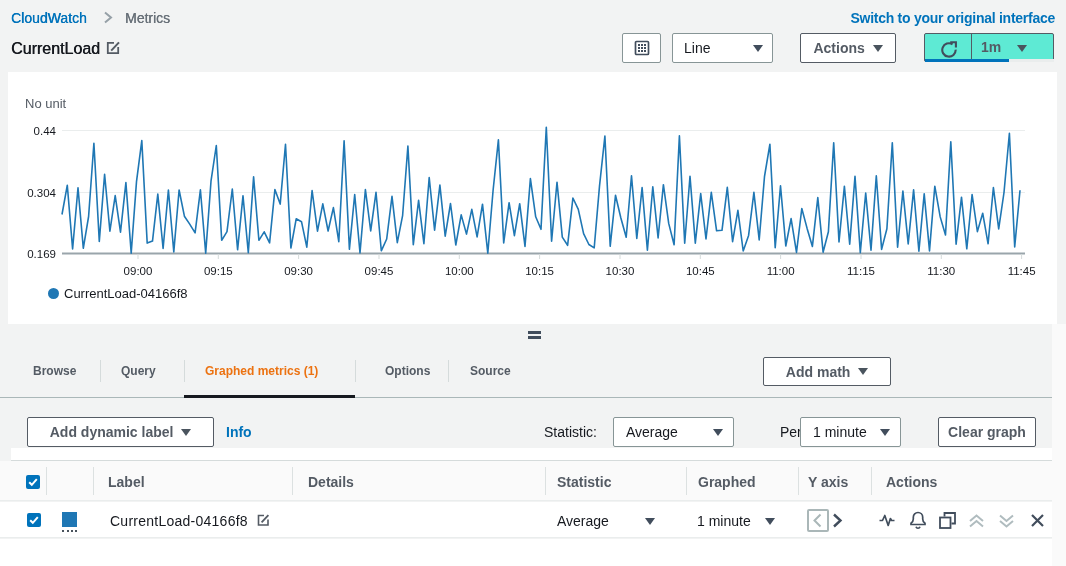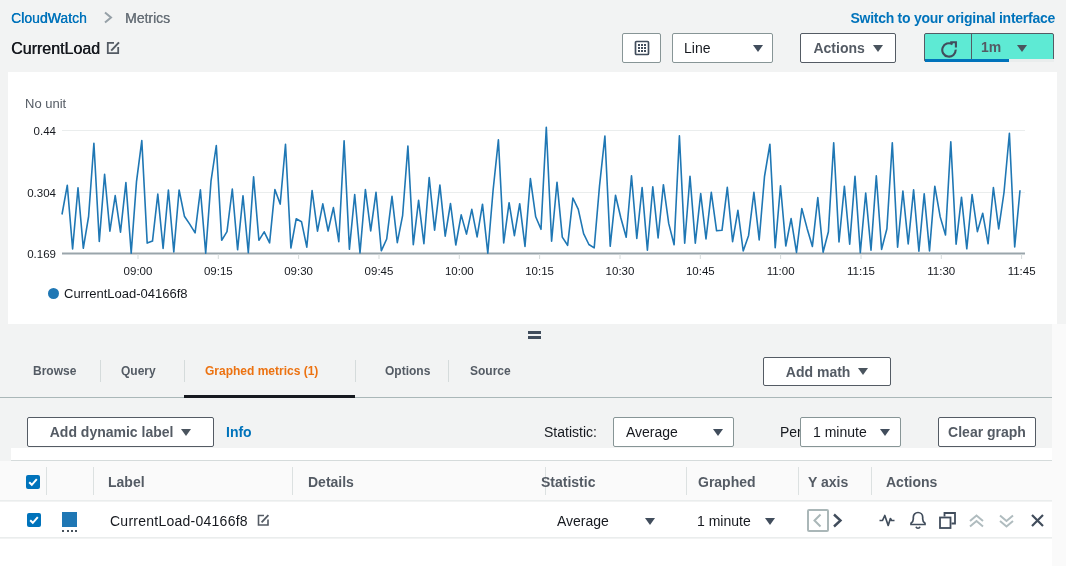--- a/index.html
+++ b/index.html
@@ -155,21 +155,21 @@
 <svg class="abs" style="left:26px; top:475px;" width="14" height="14" viewBox="0 0 14 14">
       <rect width="14" height="14" rx="2" fill="#0073bb"></rect>
       <path d="M3.2 7.2 L5.8 9.8 L10.8 4.2" fill="none" stroke="#fff" stroke-width="2"></path>
     </svg>
 <div class="hdrdiv" style="left:46px;"></div>
 <div class="hdrdiv" style="left:93px;"></div>
 <div class="hdrtxt" style="left:108px;">Label</div>
 <div class="hdrdiv" style="left:292px;"></div>
 <div class="hdrtxt" style="left:308px;">Details</div>
 <div class="hdrdiv" style="left:545px;"></div>
-<div class="hdrtxt" style="left:541px;text-align:right;">Statistic</div>
+<div class="hdrtxt" style="left:557px;text-align:right;">Statistic</div>
 <div class="hdrdiv" style="left:686px;"></div>
 <div class="hdrtxt" style="left:698px;">Graphed</div>
 <div class="hdrdiv" style="left:798px;"></div>
 <div class="hdrtxt" style="left:808px;">Y axis</div>
 <div class="hdrdiv" style="left:871px;"></div>
 <div class="hdrtxt" style="left:886px;">Actions</div>
 
 <svg class="abs" style="left:27px; top:513px;" width="14" height="14" viewBox="0 0 14 14">
       <rect width="14" height="14" rx="2" fill="#0073bb"></rect>
       <path d="M3.2 7.2 L5.8 9.8 L10.8 4.2" fill="none" stroke="#fff" stroke-width="2"></path>

